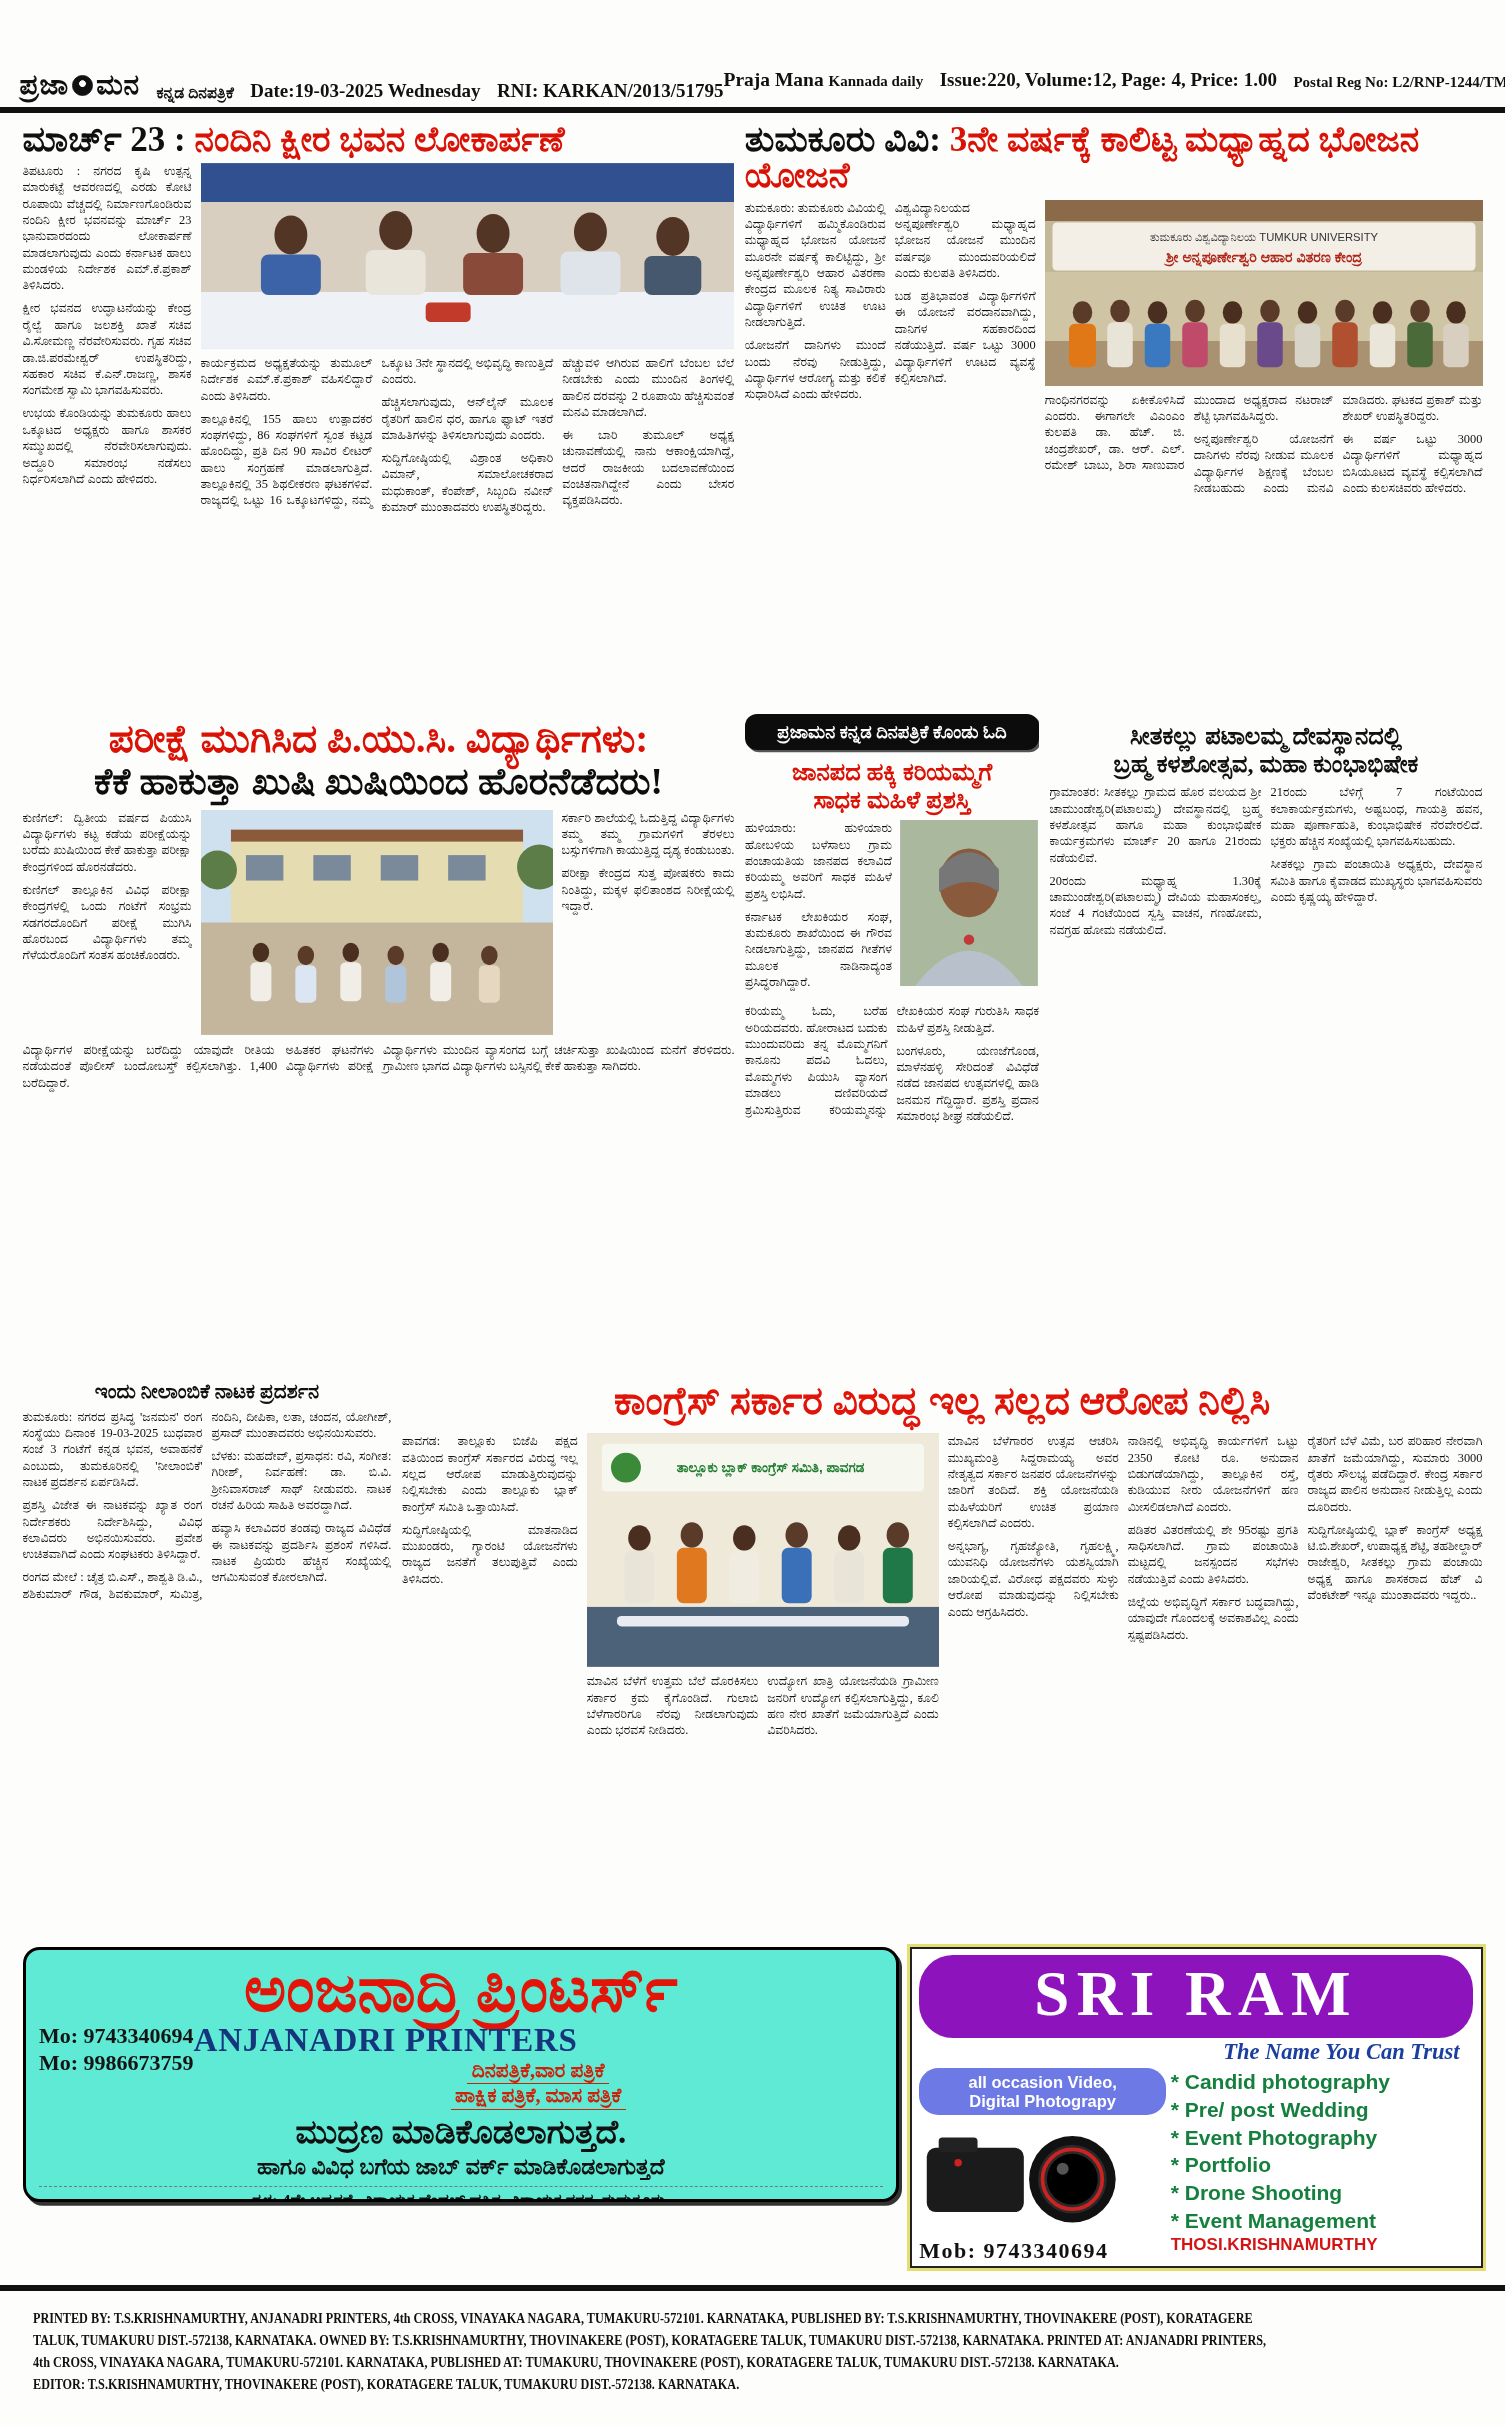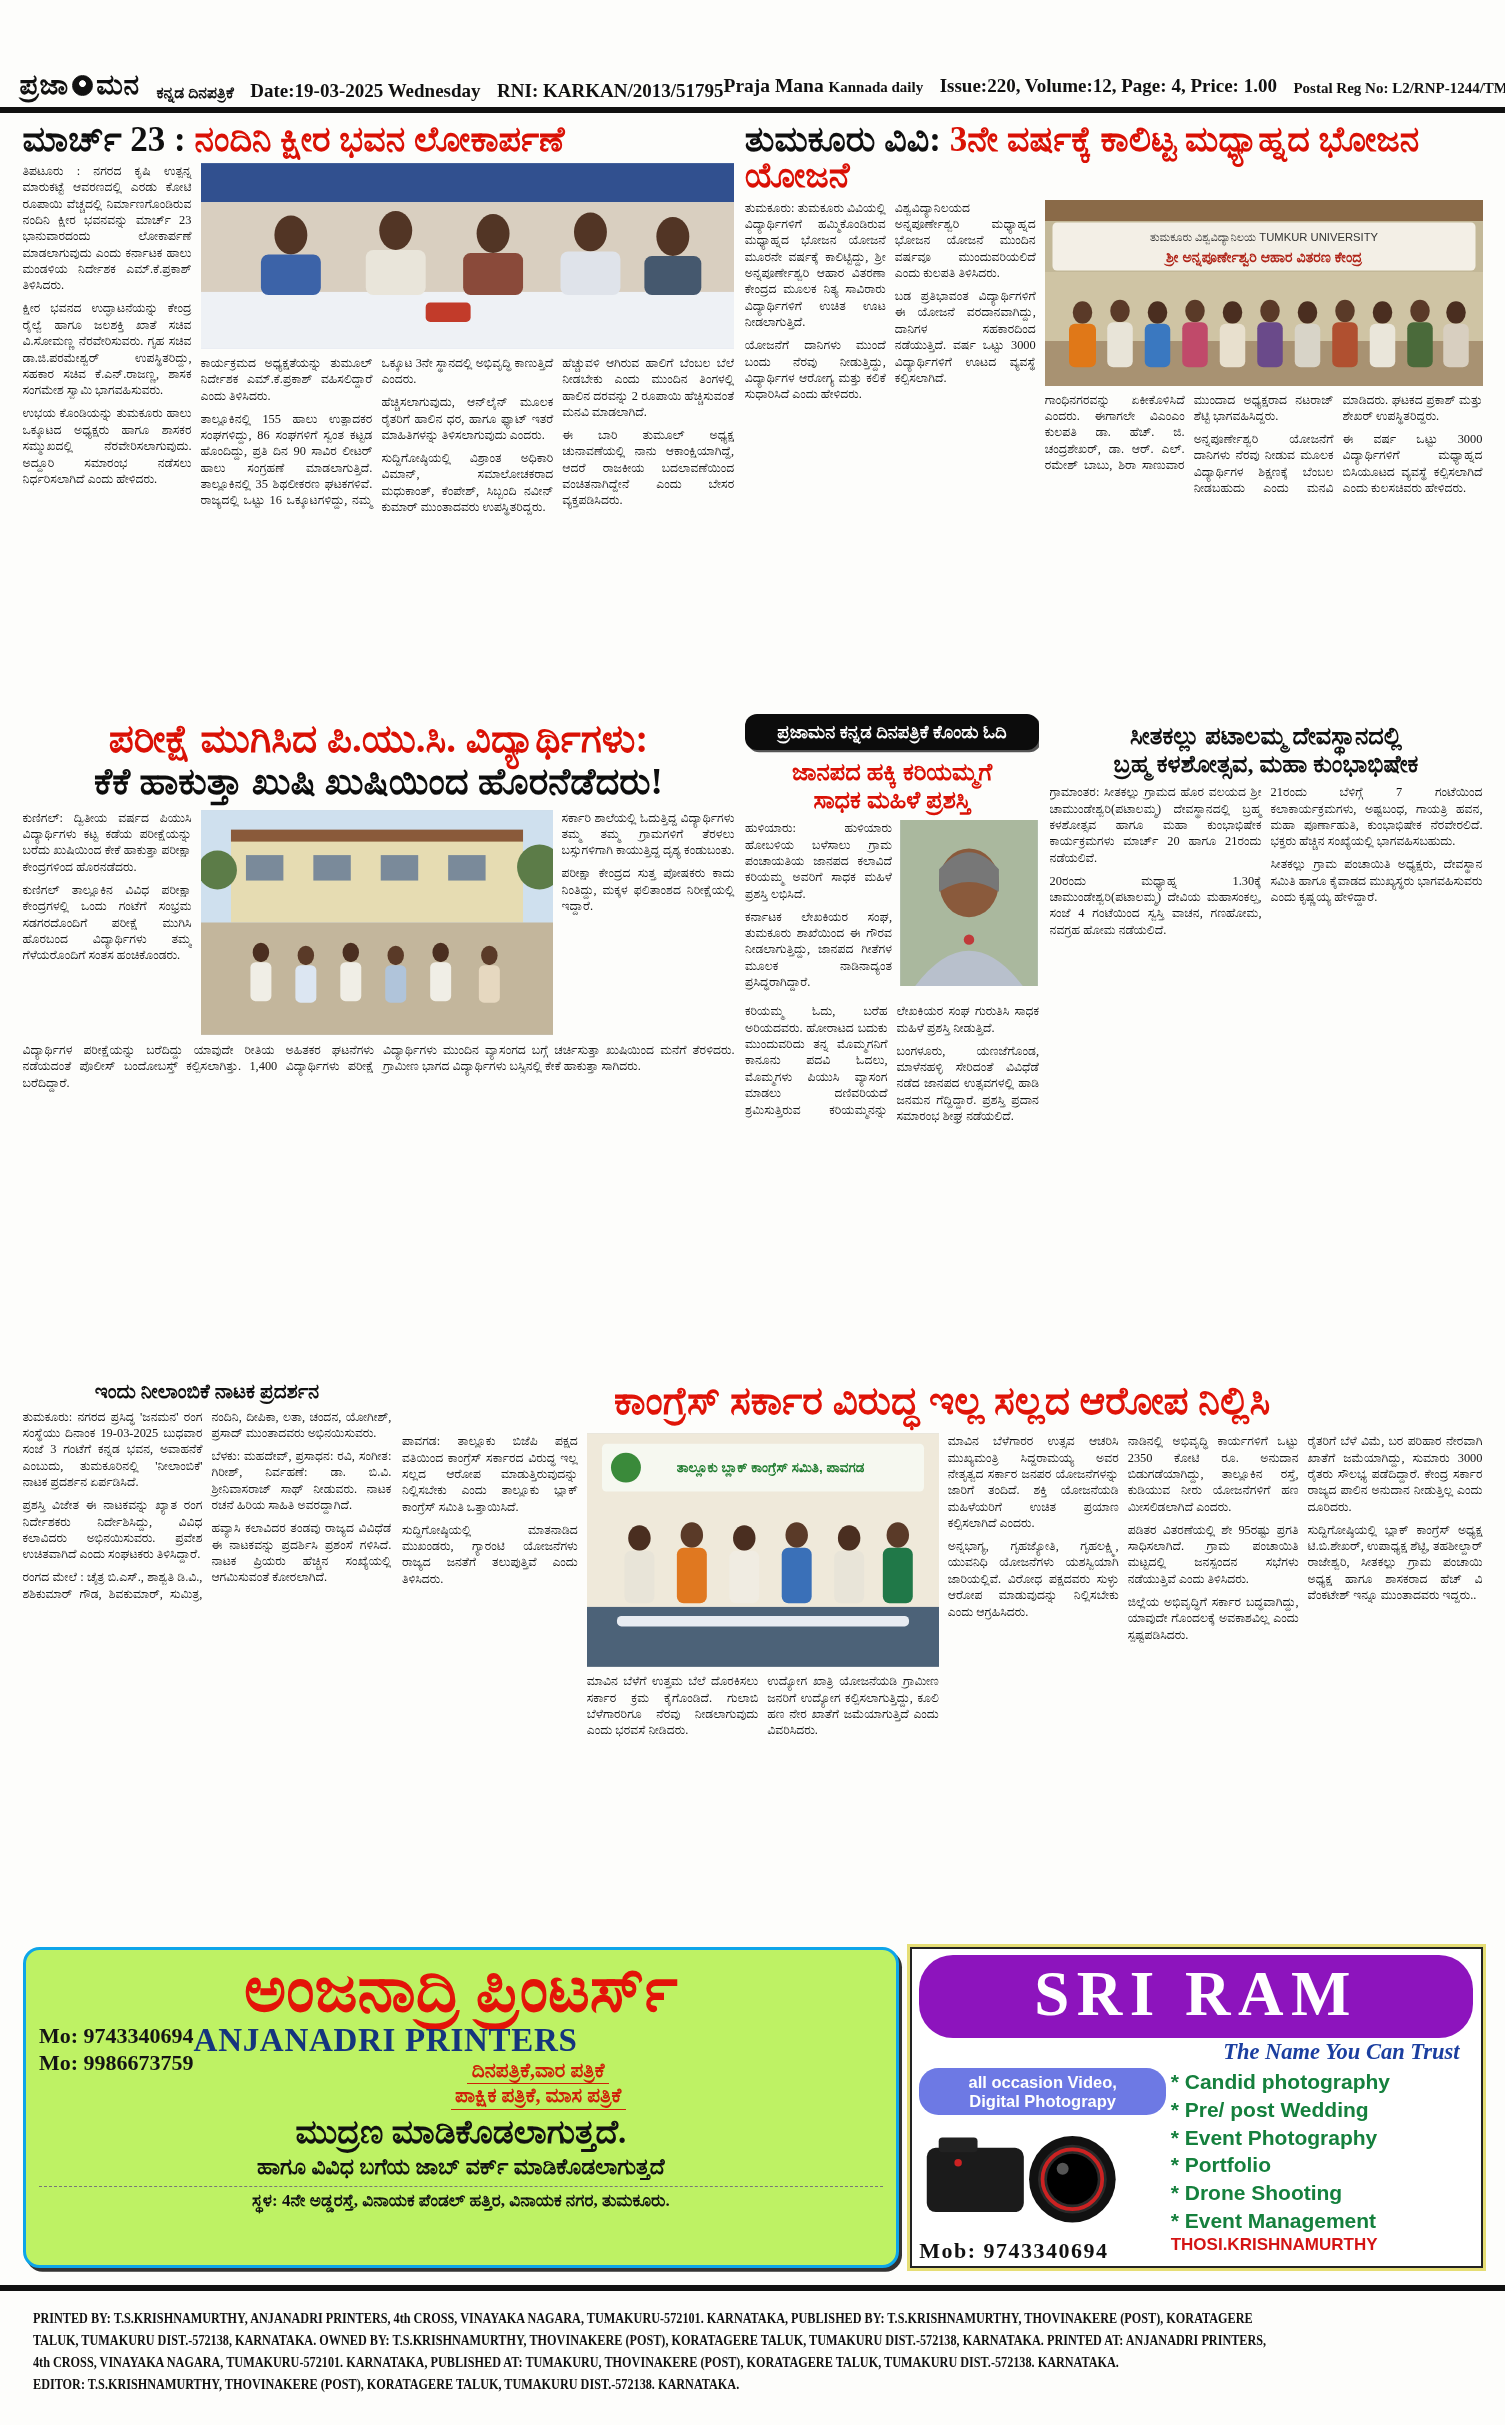--- a/index.html
+++ b/index.html
@@ -1,20 +1,20 @@
 <!DOCTYPE html>
 <html style="font-size:12px"><head>
 <meta charset="utf-8">
 <style>
   html,body{margin:0;padding:0;background:#888;}
   .page{position:relative;width:1505px;height:2426px;background:#fdfdfb;margin:0 auto;
         font-family:"Liberation Serif",serif;color:#111;overflow:hidden;}
   .inner{padding:0 22.5px;}
   
-  .masthead{display:flex;align-items:center;justify-content:space-between;
+  .masthead{display:flex;align-items:flex-start;justify-content:space-between;
             padding:69px 19.5px 4.5px 19.5px;white-space:nowrap;}
   .mh-left,.mh-right{display:flex;align-items:flex-end;gap:16.5px;}
   .mh-logo{font-size:28px;font-weight:bold;letter-spacing:0.7px;display:flex;align-items:center;gap:3px;}
   .mh-emblem{width:19.5px;height:19.5px;border-radius:50%;background:radial-gradient(circle at 50% 40%,#fff 0 3px,#111 3.7px 100%);display:inline-block;border:1.5px solid #111;}
   .mh-sub{font-size:15.7px;font-weight:bold;}
   .mh-date,.mh-rni,.mh-issue{font-size:19px;font-weight:bold;}
   .mh-name{font-size:19.5px;font-weight:bold;}
   .mh-name small{font-size:15px;}
   .mh-postal{font-size:15px;font-weight:bold;}
   .rule{height:6px;background:#111;width:100%;}
@@ -54,21 +54,21 @@
   .row-low{display:flex;gap:10.5px;margin-top:12px;}
   .nataka{width:369px;overflow:hidden;}
   h4.nat{margin:1.5px 0 6px 0;font-size:20px;font-weight:bold;text-align:center;}
   .nat-body{height:525px;}
   .congress{width:1081px;overflow:hidden;}
   h2.cong{margin:0 0 9px 0;text-align:center;font-size:39px;font-weight:bold;color:#e01408;}
   .cg-body{display:flex;gap:9px;height:486px;overflow:hidden;}
   .cg-mid{width:352px;display:flex;flex-direction:column;gap:6px;}
   
   .row-ads{display:flex;gap:10.5px;margin-top:13.5px;}
-  .ad-anj{width:877px;height:321px;background:#bef264;border:3px solid #0ea5e9;border-radius:16.5px;
+  .ad-anj{width:877px;height:255px;background:#5eead4;border:3px solid #000000;border-radius:16.5px;
           box-shadow:3px 3.7px 0 #333;padding:4.5px 13.5px;box-sizing:border-box;position:relative;overflow:hidden;}
   .anj-title{color:#e31408;font-size:64px;font-weight:bold;text-align:center;line-height:1.0;margin-top:3px;}
   .anj-mo{font-size:22px;font-weight:bold;color:#141414;line-height:1.25;}
   .anj-en{color:#15357d;font-size:33px;font-weight:bold;letter-spacing:0.7px;}
   .anj-red{color:#cf2108;font-size:20px;font-weight:bold;text-align:center;}
   .anj-red span{border-bottom:1.5px solid #cf2108;padding:0 4.5px 1.5px 4.5px;display:inline-block;}
   .anj-big{font-size:33px;font-weight:bold;text-align:center;margin-top:4.5px;}
   .anj-med{font-size:22px;font-weight:bold;text-align:center;margin-top:1.5px;}
   .anj-loc{font-size:17px;font-weight:bold;text-align:center;border-top:0.7px dashed #777;margin-top:6px;padding-top:4.5px;}
   .anj-cols{display:flex;justify-content:space-between;align-items:flex-start;}

